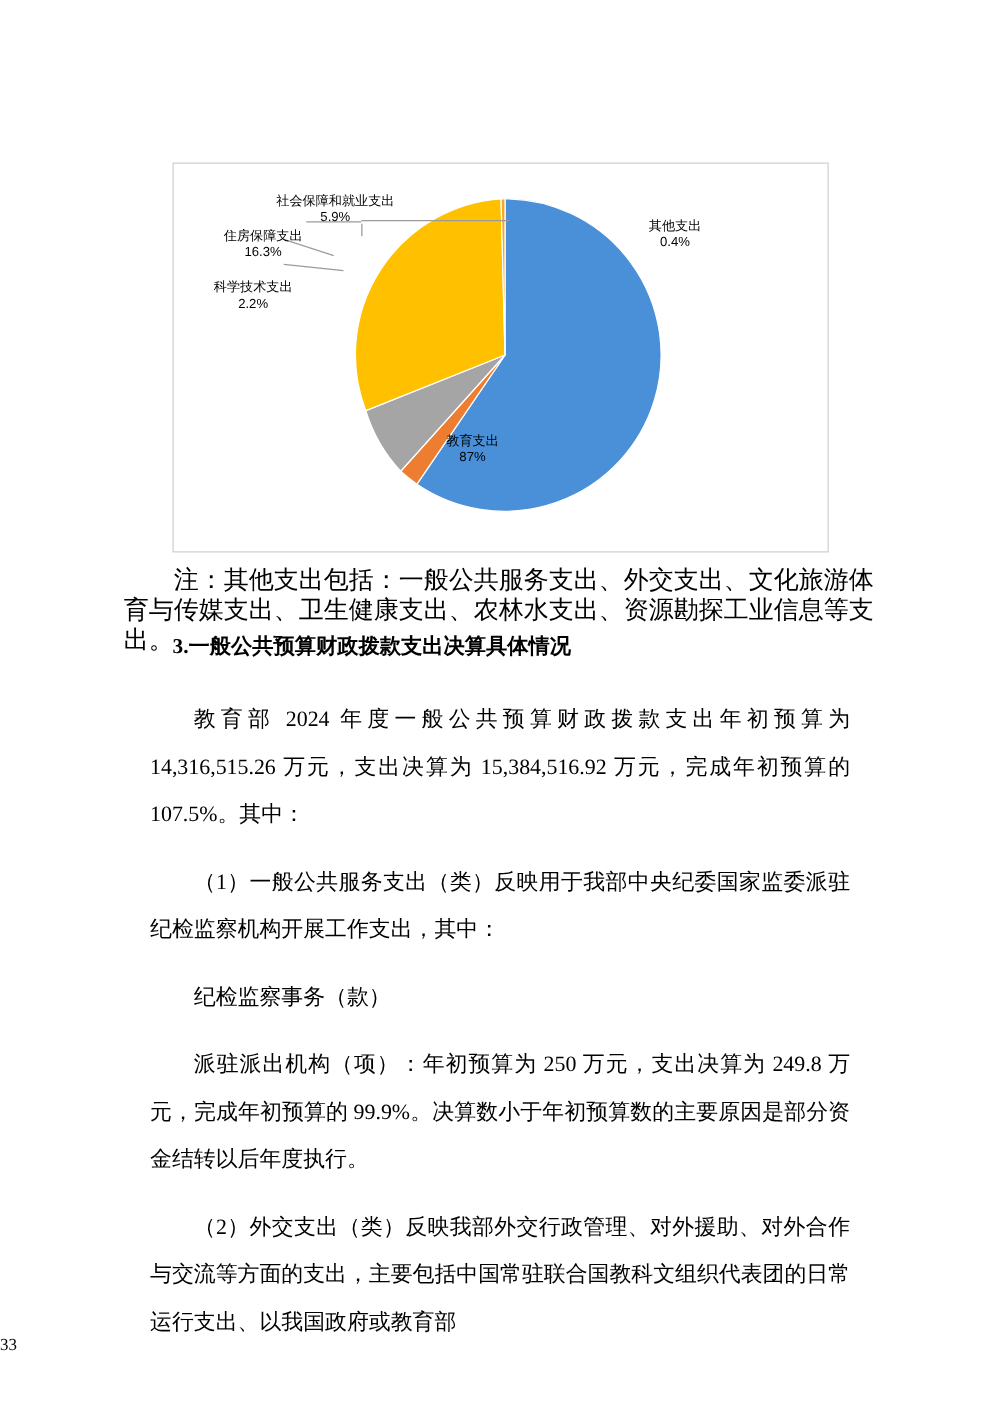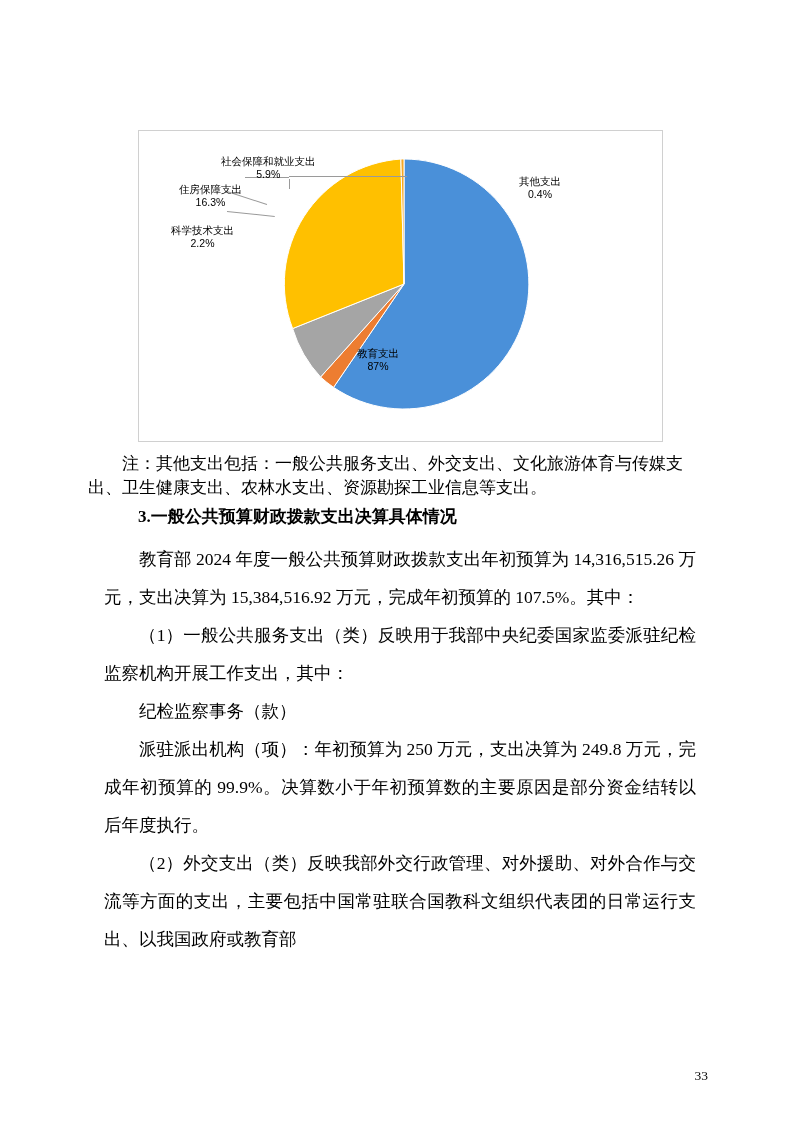--- a/index.html
+++ b/index.html
@@ -58,23 +58,23 @@
     font-size: 10.5px;
     line-height: 13px;
     color: #000;
     white-space: nowrap;
   }
   .lbl.c { text-align: center; }
 
   .note {
     position: absolute;
     top: 452px;
-    left: 88px;
+    left: 99px;
     width: 600px;
-    font-size: 17px;
+    font-size: 20px;
     line-height: 24px;
     text-indent: 2em;
   }
   .sec-head {
     position: absolute;
     top: 505px;
     left: 104px;
     width: 600px;
     font-size: 17px;
     font-weight: bold;
@@ -84,29 +84,29 @@
     position: absolute;
     top: 540px;
     left: 104px;
     width: 592px;
     font-size: 17.5px;
     line-height: 38px;
     text-align: justify;
     text-justify: inter-ideograph;
   }
   .body-text p {
-    margin: 0;
+    margin: 16px;
     text-indent: 2em;
   }
   .page-num {
     position: absolute;
     top: 1068px;
     left: 0;
     width: 708px;
-    text-align: right;
+    text-align: left;
     font-size: 13.5px;
     font-family: "Liberation Serif", serif;
   }
   .leader {
     position: absolute;
     background: #9a9a9a;
     height: 1px;
   }
 </style>
 </head>

